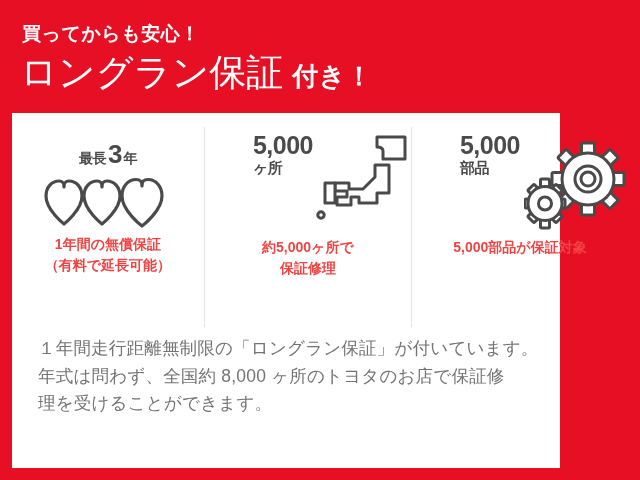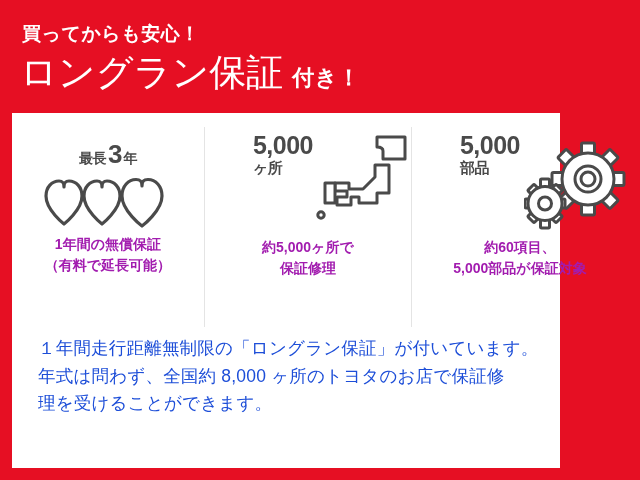--- a/index.html
+++ b/index.html
@@ -52,21 +52,21 @@
     align-items: baseline;
   }
   .headline-main {
     color: #ffffff;
     font-size: 37px;
     font-weight: normal;
     letter-spacing: 0px;
   }
   .headline-suffix {
     color: #ffffff;
-    font-size: 22px;
+    font-size: 26px;
     font-weight: bold;
     margin-left: 9px;
     letter-spacing: 0.5px;
   }
 
   
   .panel {
     position: absolute;
     left: 12px;
     top: 113px;
@@ -144,36 +144,36 @@
     display: flex;
     align-items: flex-start;
     justify-content: center;
     height: 110px;
     padding-top: 6px;
     box-sizing: border-box;
     margin-left: 48px;
   }
 
   .caption {
-    color: #a21caf;
+    color: #ef4444;
     font-size: 14px;
     font-weight: bold;
     text-align: center;
     line-height: 1.5;
     white-space: nowrap;
   }
   .caption .cap-line { display: block; }
 
   
   .body-text {
     position: absolute;
     left: 26px;
     top: 222px;
     width: 570px;
-    color: #1d4ed8;
+    color: #737373;
     font-size: 17.5px;
     line-height: 1.58;
     letter-spacing: 0.2px;
   }
   .body-text .body-line { display: block; white-space: nowrap; }
 </style>
 </head>
 <body>
 
 <div id="ad-root">
@@ -276,21 +276,20 @@
                 <rect x="5.5" y="71" width="9" height="9" rx="1.2" fill="#ffffff" transform="rotate(45 10 75.5)"></rect>
                 <rect x="27.5" y="71" width="9" height="9" rx="1.2" fill="#ffffff" transform="rotate(-45 32 75.5)"></rect>
                 <circle cx="21" cy="62.5" r="17" fill="#ffffff"></circle>
                 <circle cx="21" cy="62.5" r="6.5" fill="#ffffff"></circle>
               </g>
             </svg>
           </span>
         </div>
 
         <div class="caption">
-          <span class="cap-line">約60項目、</span>
           <span class="cap-line">5,000部品が保証対象</span>
         </div>
       </div>
 
     </div>
 
     <div class="body-text">
       <span class="body-line">１年間走行距離無制限の「ロングラン保証」が付いています。</span>
       <span class="body-line">年式は問わず、全国約 8,000 ヶ所のトヨタのお店で保証修</span>
       <span class="body-line">理を受けることができます。</span>

